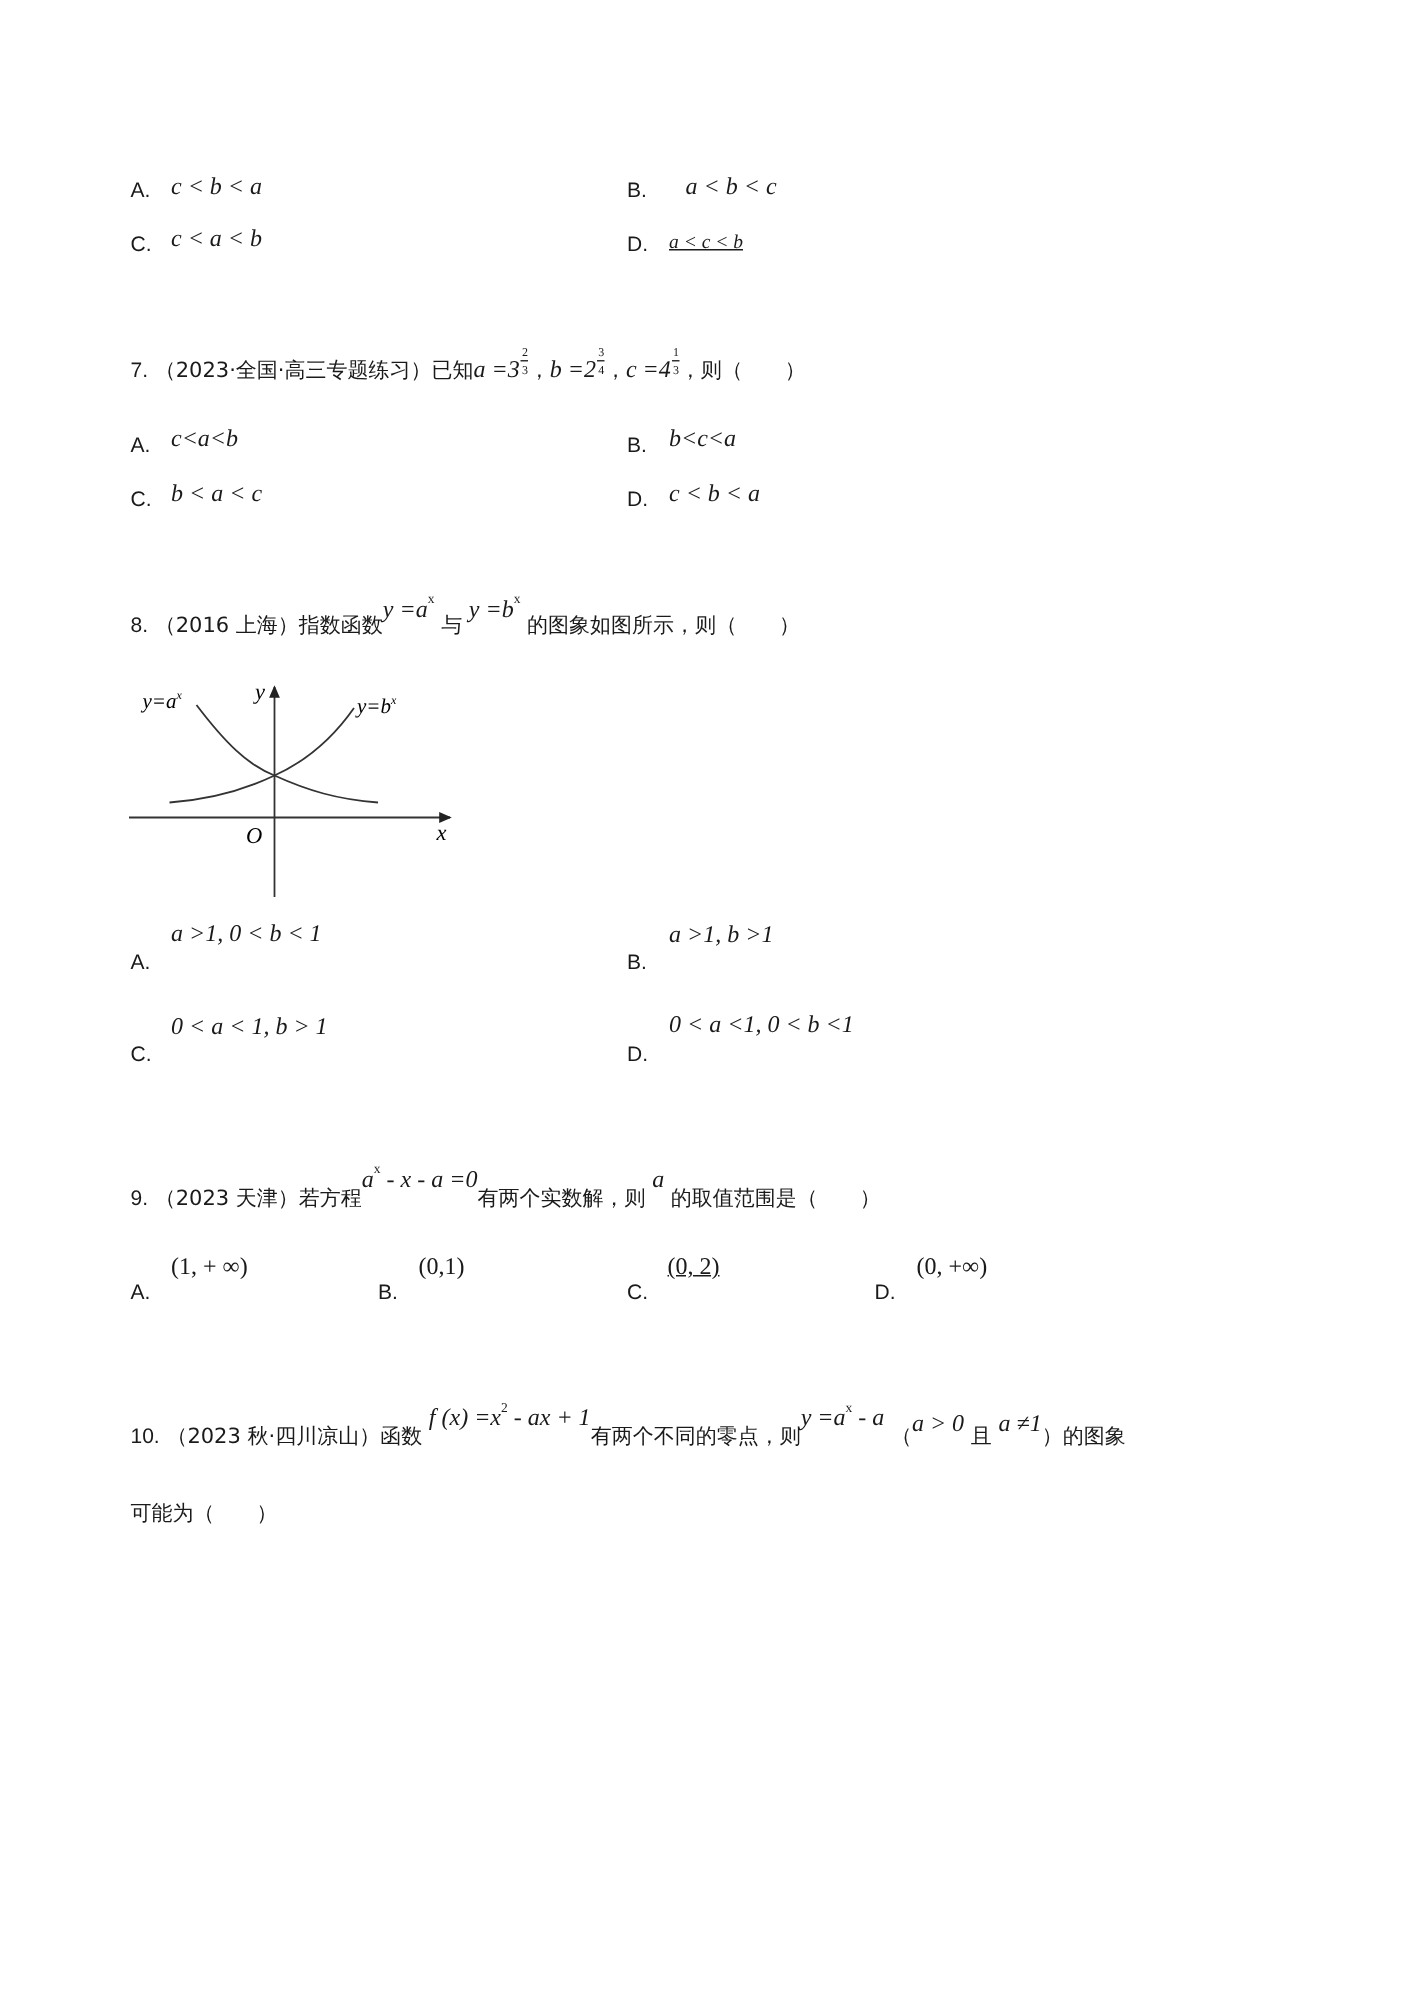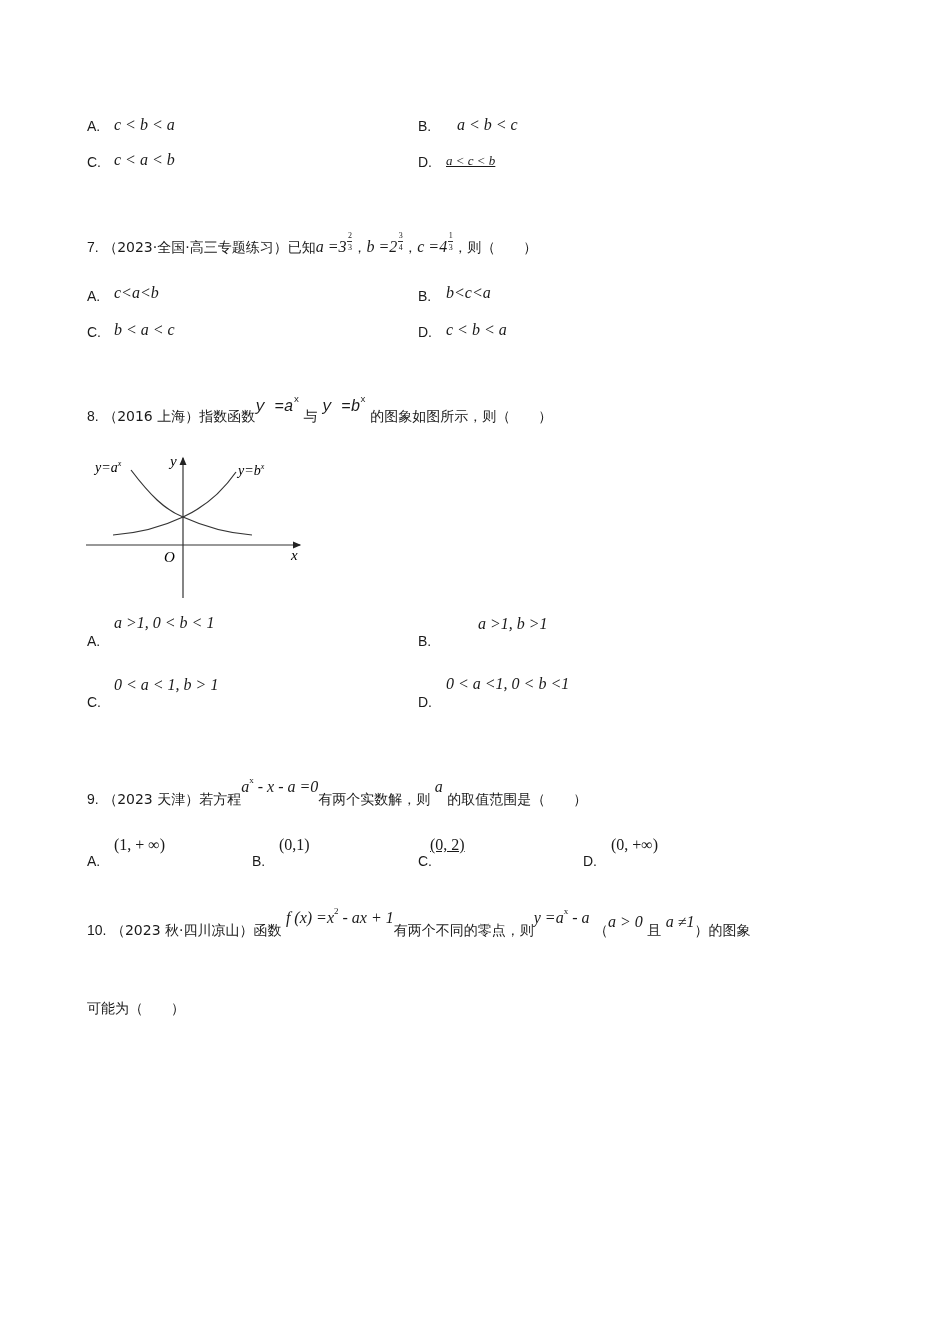--- a/index.html
+++ b/index.html
@@ -53,21 +53,21 @@
   <div class="abs lbl" style="left:418px;top:288px;">B.</div>
   <div class="abs math" style="left:446px;top:284px;">b&lt;c&lt;a</div>
   <div class="abs lbl" style="left:87px;top:324px;">C.</div>
   <div class="abs math" style="left:114px;top:321px;">b &lt; a &lt; c</div>
   <div class="abs lbl" style="left:418px;top:324px;">D.</div>
   <div class="abs math" style="left:446px;top:321px;">c &lt; b &lt; a</div>
 </div>
 
 <div class="abs stem" style="left:87px;top:408px;">
   <span class="num">8.</span>
-  <span>（2016 上海）</span><span>指数函数</span><span class="math" style="position:relative;top:-10px;font-family:Liberation Mono, monospace;"><span>y =a</span><span class="sup">x</span></span> <span>与</span> <span class="math" style="position:relative;top:-10px;font-family:Liberation Mono, monospace;"><span>y =b</span><span class="sup">x</span></span> <span>的图象如图所示，则（　　）</span>
+  <span>（2016 上海）</span><span>指数函数</span><span class="math" style="position:relative;top:-10px;"><span>y =a</span><span class="sup">x</span></span> <span>与</span> <span class="math" style="position:relative;top:-10px;"><span>y =b</span><span class="sup">x</span></span> <span>的图象如图所示，则（　　）</span>
 </div>
 
 <svg class="abs" style="left:80px;top:448px;" width="240" height="155" viewBox="80 448 240 155">
   <defs>
     <marker id="arr" markerWidth="8" markerHeight="8" refX="6" refY="3" orient="auto">
       <path d="M0,0 L7,3 L0,6 Z" fill="#222"></path>
     </marker>
   </defs>
   <line x1="86" y1="545" x2="300" y2="545" stroke="#333" stroke-width="1.2" marker-end="url(#arr)"></line>
   <line x1="183" y1="598" x2="183" y2="458" stroke="#333" stroke-width="1.2" marker-end="url(#arr)"></line>
@@ -77,39 +77,39 @@
   <text x="238" y="475" font-size="14"><tspan>y=b</tspan><tspan font-size="8" dy="-6">x</tspan></text>
   <text x="170" y="466" font-size="15">y</text>
   <text x="291" y="560" font-size="15">x</text>
   <text x="164" y="562" font-size="15">O</text>
 </svg>
 
 <div>
   <div class="abs lbl" style="left:87px;top:633px;">A.</div>
   <div class="abs math" style="left:114px;top:614px;">a &gt;1, 0 &lt; b &lt; 1</div>
   <div class="abs lbl" style="left:418px;top:633px;">B.</div>
-  <div class="abs math" style="left:446px;top:615px;margin-left:32px;">a &gt;1, b &gt;1</div>
+  <div class="abs math" style="left:446px;top:615px;">a &gt;1, b &gt;1</div>
   <div class="abs lbl" style="left:87px;top:694px;">C.</div>
   <div class="abs math" style="left:114px;top:676px;">0 &lt; a &lt; 1, b &gt; 1</div>
   <div class="abs lbl" style="left:418px;top:694px;">D.</div>
   <div class="abs math" style="left:446px;top:675px;">0 &lt; a &lt;1, 0 &lt; b &lt;1</div>
 </div>
 
 <div class="abs stem" style="left:87px;top:790px;">
   <span class="num">9.</span>
   <span>（2023 天津）</span><span>若方程</span><span class="math" style="position:relative;top:-12px;"><span>a</span><span class="sup">x</span><span> - x - a =0</span></span><span>有两个实数解，则</span> <span class="math" style="position:relative;top:-12px;">a</span> <span>的取值范围是（　　）</span>
 </div>
 <div>
   <div class="abs lbl" style="left:87px;top:853px;">A.</div>
   <div class="abs math up" style="left:114px;top:836px;font-style:normal;">(1, + ∞)</div>
   <div class="abs lbl" style="left:252px;top:853px;">B.</div>
   <div class="abs math up" style="left:279px;top:836px;font-style:normal;">(0,1)</div>
   <div class="abs lbl" style="left:418px;top:853px;">C.</div>
-  <div class="abs math up" style="left:430px;top:836px;font-style:normal;text-decoration:underline;">(0, 2)</div>
+  <div class="abs math up" style="left:445px;top:836px;font-style:normal;text-decoration:underline;">(0, 2)</div>
   <div class="abs lbl" style="left:583px;top:853px;">D.</div>
   <div class="abs math up" style="left:611px;top:836px;font-style:normal;">(0, +∞)</div>
 </div>
 
-<div class="abs stem" style="left:87px;top:921px;">
+<div class="abs stem" style="left:87px;top:949px;">
   <span class="num">10.</span>
   <span>（2023 秋·四川凉山）</span><span>函数</span> <span class="math" style="position:relative;top:-12px;"><span>f (x) =x</span><span class="sup">2</span><span> - ax + 1</span></span><span>有两个不同的零点，则</span><span class="math" style="position:relative;top:-12px;"><span>y =a</span><span class="sup">x</span><span> - a</span></span> <span>（</span><span class="math" style="position:relative;top:-8px;">a &gt; 0</span> <span>且</span> <span class="math" style="position:relative;top:-8px;">a ≠1</span><span>）</span><span>的图象</span>
 </div>
 <div class="abs stem" style="left:87px;top:1000px;">可能为（　　）</div>
 
 </body></html>

